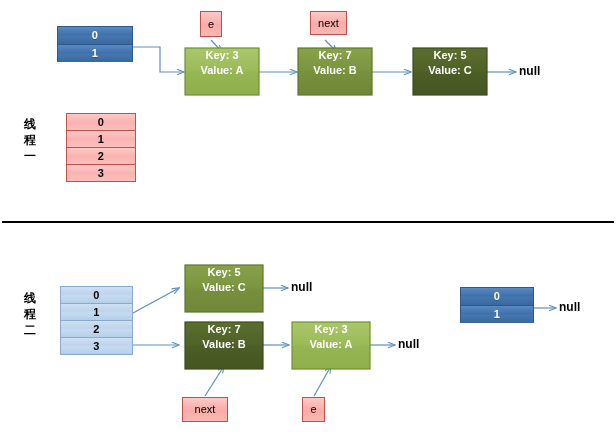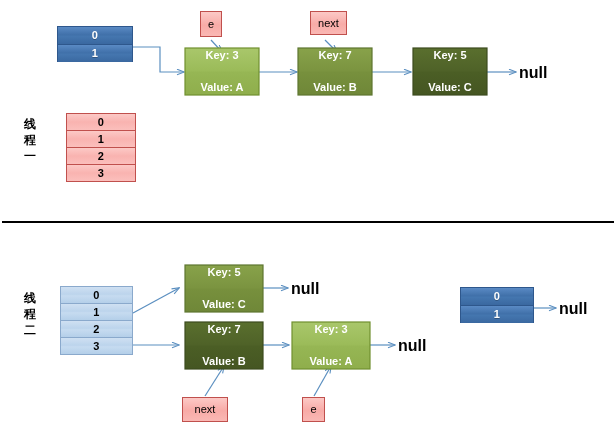--- a/index.html
+++ b/index.html
@@ -73,21 +73,21 @@
   }
   .tbl-pink .table-cell:last-child { border-bottom: none; }
 
   
   .node {
     position: absolute;
     box-sizing: border-box;
     display: flex;
     flex-direction: column;
     align-items: center;
-    justify-content: space-between;
+    justify-content: flex-start;
     color: #ffffff;
     font-weight: bold;
     font-size: 11px;
     line-height: 1.35;
     text-align: center;
   }
   .node span { display: block; white-space: nowrap; }
 
   
   .ptr-label {
@@ -99,21 +99,21 @@
     font-size: 11px;
     display: flex;
     align-items: center;
     justify-content: center;
     line-height: 1;
   }
 
   
   .null-text {
     position: absolute;
-    font-size: 16px;
+    font-size: 12px;
     font-weight: bold;
     color: #000000;
     line-height: 1;
     white-space: nowrap;
   }
 
   
   .thread-label {
     position: absolute;
     font-size: 12px;

